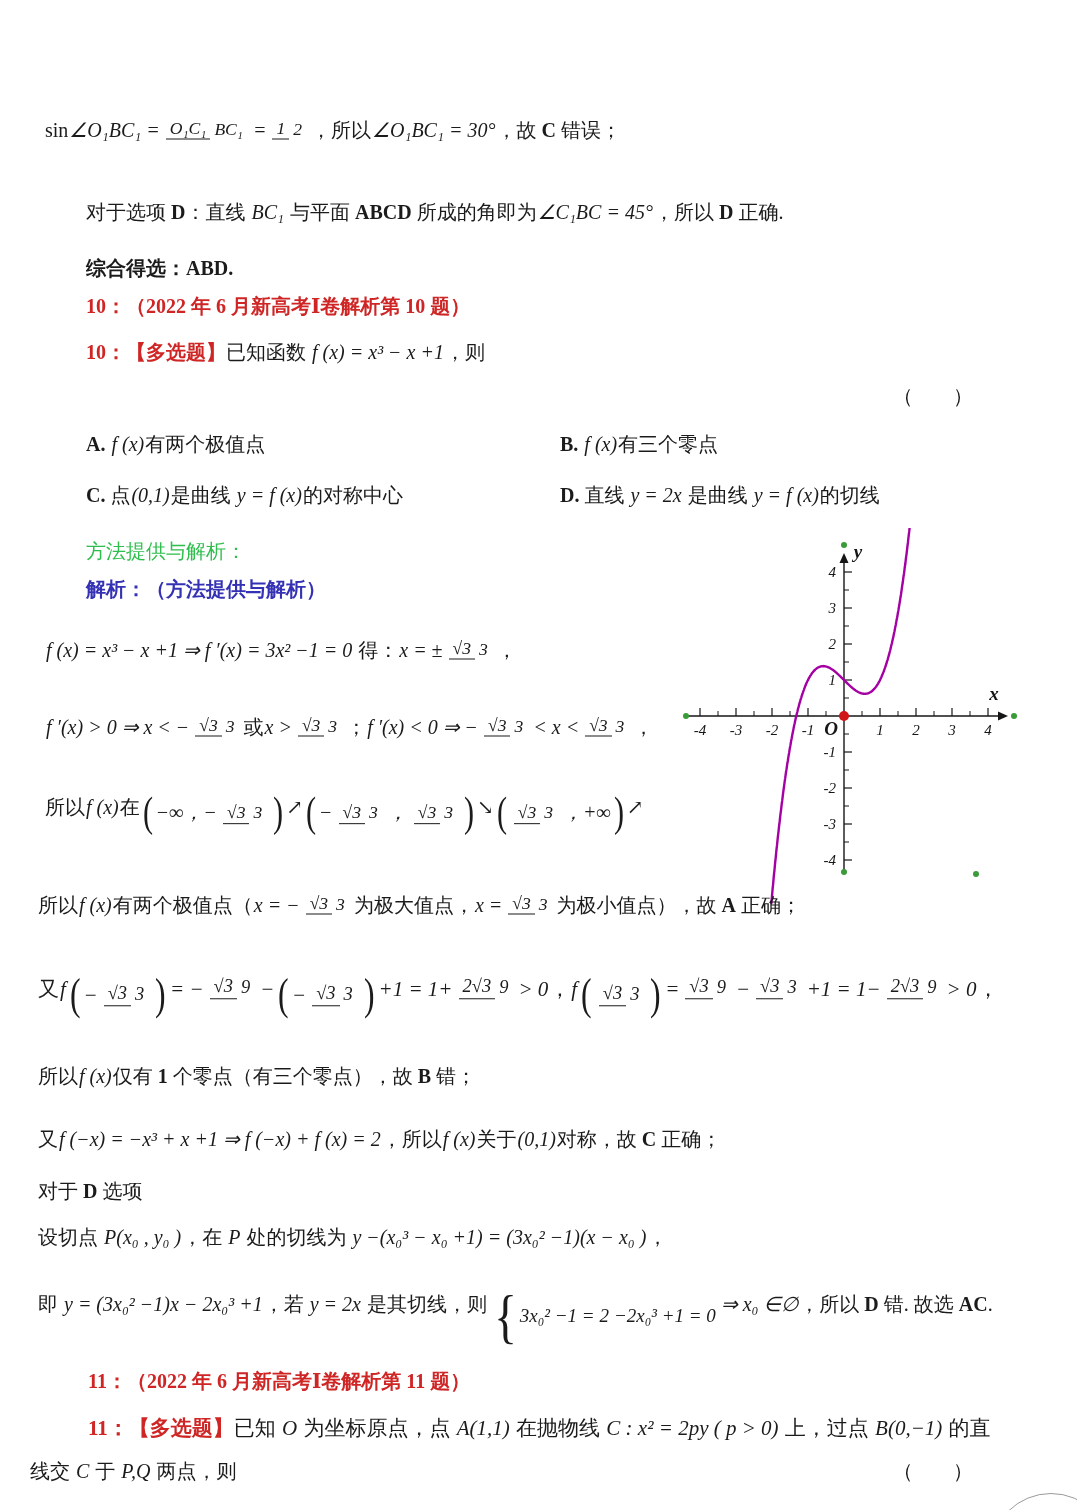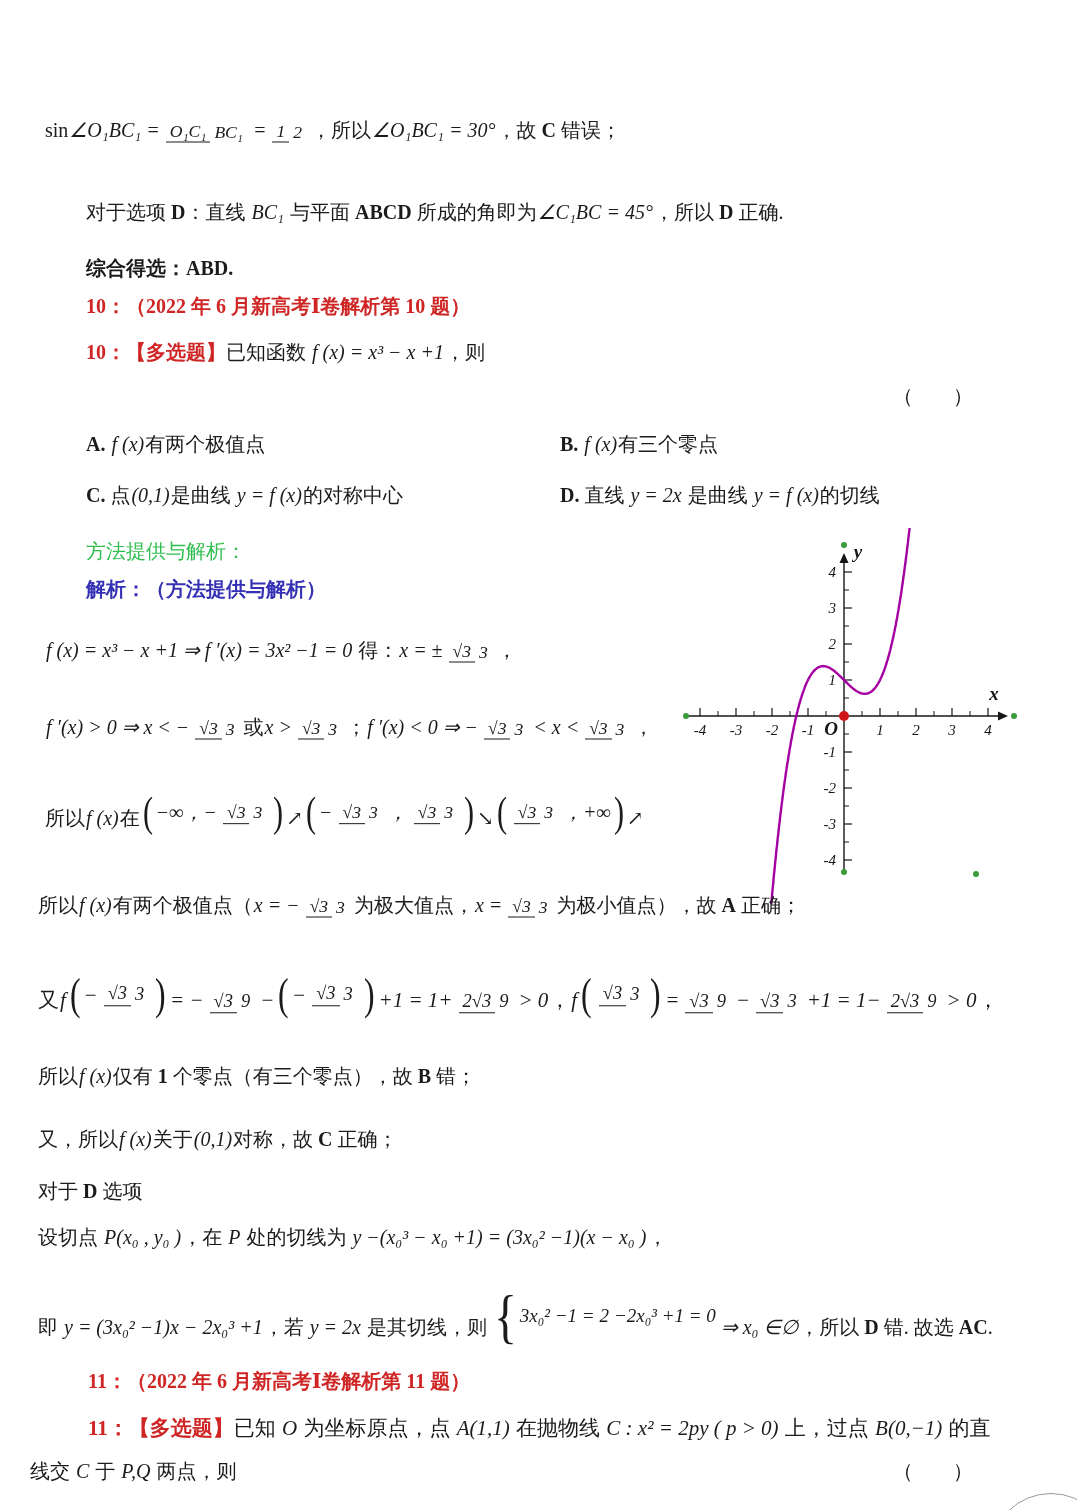--- a/index.html
+++ b/index.html
@@ -2,21 +2,21 @@
 <html><head>
 <meta charset="utf-8">
 <style>
   html,body{margin:0;padding:0;background:#e8e8e8;}
   .page{
     position:relative;width:1077px;height:1510px;background:#ffffff;
     overflow:hidden;font-family:"Liberation Serif","DejaVu Serif",serif;
     color:var(--text,#1b1b1b);
   }
   .line{
-    position:absolute;display:flex;align-items:flex-end;white-space:pre;
+    position:absolute;display:flex;align-items:flex-start;white-space:pre;
     font-size:20px;line-height:1.25;transform:translateY(-50%);
   }
   .t-p{font-style:normal;}
   .t-m{font-style:italic;padding:0 1px;font-family:Liberation Serif, serif;}
   .t-b{font-weight:bold;}
   .t-r{color:var(--red,#cf2525);font-weight:bold;}
   .t-g{color:var(--green,#2fbe4e);font-weight:normal;}
   .t-bl{color:var(--blue,#3431b4);font-weight:bold;}
   .frac{
     display:inline-flex;flex-direction:row;align-items:center;
@@ -122,21 +122,21 @@
     <div class="line" style="left: 86px; top: 495px;"><span class="t-b">C. </span><span class="t-p">点</span><span class="t-m">(0,1)</span><span class="t-p">是曲线 </span><span class="t-m">y = f (x)</span><span class="t-p">的对称中心</span></div>
     <div class="line" style="left: 560px; top: 495px;"><span class="t-b">D. </span><span class="t-p">直线 </span><span class="t-m">y = 2x</span><span class="t-p"> 是曲线 </span><span class="t-m">y = f (x)</span><span class="t-p">的切线</span></div>
     <div class="line" style="left: 86px; top: 551px;"><span class="t-g">方法提供与解析：</span></div>
     <div class="line" style="left: 86px; top: 589px;"><span class="t-bl">解析：（方法提供与解析）</span></div>
     <div class="line" style="left: 45px; top: 650px;"><span class="t-m">f (x) = x³ − x +1 ⇒ f ′(x) = 3x² −1 = 0</span><span class="t-p"> 得：</span><span class="t-m">x = ±</span><span class="frac"><span class="num">√3</span><span class="den">3</span></span><span class="t-p">，</span></div>
     <div class="line" style="left: 45px; top: 727px;"><span class="t-m">f ′(x) &gt; 0 ⇒ x &lt; −</span><span class="frac"><span class="num">√3</span><span class="den">3</span></span><span class="t-p">或</span><span class="t-m">x &gt;</span><span class="frac"><span class="num">√3</span><span class="den">3</span></span><span class="t-p">；</span><span class="t-m">f ′(x) &lt; 0 ⇒ −</span><span class="frac"><span class="num">√3</span><span class="den">3</span></span><span class="t-m">&lt; x &lt;</span><span class="frac"><span class="num">√3</span><span class="den">3</span></span><span class="t-p">，</span></div>
     <div class="line" style="left: 45px; top: 813px;"><span class="t-p">所以</span><span class="t-m">f (x)</span><span class="t-p">在</span><span class="bigp"><span class="pst">(</span><span class="t-m">−∞，−</span><span class="frac"><span class="num">√3</span><span class="den">3</span></span><span class="pst">)</span></span><span class="t-p">↗</span><span class="bigp"><span class="pst">(</span><span class="t-m">−</span><span class="frac"><span class="num">√3</span><span class="den">3</span></span><span class="t-m">，</span><span class="frac"><span class="num">√3</span><span class="den">3</span></span><span class="pst">)</span></span><span class="t-p">↘</span><span class="bigp"><span class="pst">(</span><span class="frac"><span class="num">√3</span><span class="den">3</span></span><span class="t-m">，+∞</span><span class="pst">)</span></span><span class="t-p">↗</span></div>
     <div class="line" style="left: 38px; top: 905px;"><span class="t-p">所以</span><span class="t-m">f (x)</span><span class="t-p">有两个极值点（</span><span class="t-m">x = −</span><span class="frac"><span class="num">√3</span><span class="den">3</span></span><span class="t-p">为极大值点，</span><span class="t-m">x =</span><span class="frac"><span class="num">√3</span><span class="den">3</span></span><span class="t-p">为极小值点），故 </span><span class="t-b">A</span><span class="t-p"> 正确；</span></div>
     <div class="line" style="left: 38px; top: 995px; font-size: 21px;"><span class="t-p">又</span><span class="t-m">f</span><span class="bigp"><span class="pst">(</span><span class="t-m">−</span><span class="frac"><span class="num">√3</span><span class="den">3</span></span><span class="pst">)</span></span><span class="t-m">= −</span><span class="frac"><span class="num">√3</span><span class="den">9</span></span><span class="t-m">−</span><span class="bigp"><span class="pst">(</span><span class="t-m">−</span><span class="frac"><span class="num">√3</span><span class="den">3</span></span><span class="pst">)</span></span><span class="t-m">+1 = 1+</span><span class="frac"><span class="num">2√3</span><span class="den">9</span></span><span class="t-m">&gt; 0</span><span class="t-p">，</span><span class="t-m">f</span><span class="bigp"><span class="pst">(</span><span class="frac"><span class="num">√3</span><span class="den">3</span></span><span class="pst">)</span></span><span class="t-m">=</span><span class="frac"><span class="num">√3</span><span class="den">9</span></span><span class="t-m">−</span><span class="frac"><span class="num">√3</span><span class="den">3</span></span><span class="t-m">+1 = 1−</span><span class="frac"><span class="num">2√3</span><span class="den">9</span></span><span class="t-m">&gt; 0</span><span class="t-p">，</span></div>
     <div class="line" style="left: 38px; top: 1076px;"><span class="t-p">所以</span><span class="t-m">f (x)</span><span class="t-p">仅有 </span><span class="t-b">1</span><span class="t-p"> 个零点（有三个零点），故 </span><span class="t-b">B</span><span class="t-p"> 错；</span></div>
-    <div class="line" style="left: 38px; top: 1139px;"><span class="t-p">又</span><span class="t-p">，所以</span><span class="t-m">f (x)</span><span class="t-p">关于</span><span class="t-m">(0,1)</span><span class="t-p">对称，故 </span><span class="t-b">C</span><span class="t-p"> 正确；</span></div>
+    <div class="line" style="left: 38px; top: 1139px;"><span class="t-p">又</span><span class="t-m">f (−x) = −x³ + x +1 ⇒ f (−x) + f (x) = 2</span><span class="t-p">，所以</span><span class="t-m">f (x)</span><span class="t-p">关于</span><span class="t-m">(0,1)</span><span class="t-p">对称，故 </span><span class="t-b">C</span><span class="t-p"> 正确；</span></div>
     <div class="line" style="left: 38px; top: 1191px;"><span class="t-p">对于 </span><span class="t-b">D</span><span class="t-p"> 选项</span></div>
     <div class="line" style="left: 38px; top: 1237px;"><span class="t-p">设切点 </span><span class="t-m">P(x₀ , y₀ )</span><span class="t-p">，在 </span><span class="t-m">P</span><span class="t-p"> 处的切线为 </span><span class="t-m">y −(x₀³ − x₀ +1) = (3x₀² −1)(x − x₀ )</span><span class="t-p">，</span></div>
     <div class="line" style="left: 38px; top: 1316px;"><span class="t-p">即 </span><span class="t-m">y = (3x₀² −1)x − 2x₀³ +1</span><span class="t-p">，若 </span><span class="t-m">y = 2x</span><span class="t-p"> 是其切线，则</span><span class="cases"><span class="brace">{</span><span class="ccol"><span class="crow">3x₀² −1 = 2</span><span class="crow">−2x₀³ +1 = 0</span></span></span><span class="t-m">⇒ x₀ ∈∅</span><span class="t-p">，所以 </span><span class="t-b">D</span><span class="t-p"> 错. 故选 </span><span class="t-b">AC</span><span class="t-p">.</span></div>
     <div class="line" style="left: 88px; top: 1381px;"><span class="t-r">11：（2022 年 6 月新高考Ⅰ卷解析第 11 题）</span></div>
     <div class="line" style="left: 88px; top: 1428px; font-size: 21px;"><span class="t-r">11：【多选题】</span><span class="t-p">已知 </span><span class="t-m">O</span><span class="t-p"> 为坐标原点，点 </span><span class="t-m">A(1,1)</span><span class="t-p"> 在抛物线 </span><span class="t-m">C : x² = 2py ( p &gt; 0)</span><span class="t-p"> 上，过点 </span><span class="t-m">B(0,−1)</span><span class="t-p"> 的直</span></div>
     <div class="line" style="left: 30px; top: 1471px;"><span class="t-p">线交 </span><span class="t-m">C</span><span class="t-p"> 于 </span><span class="t-m">P,Q</span><span class="t-p"> 两点，则</span></div>
     <div class="line" style="left: 893px; top: 1471px;"><span class="t-p">（　　）</span></div>
   </div>
 
 </body></html>

